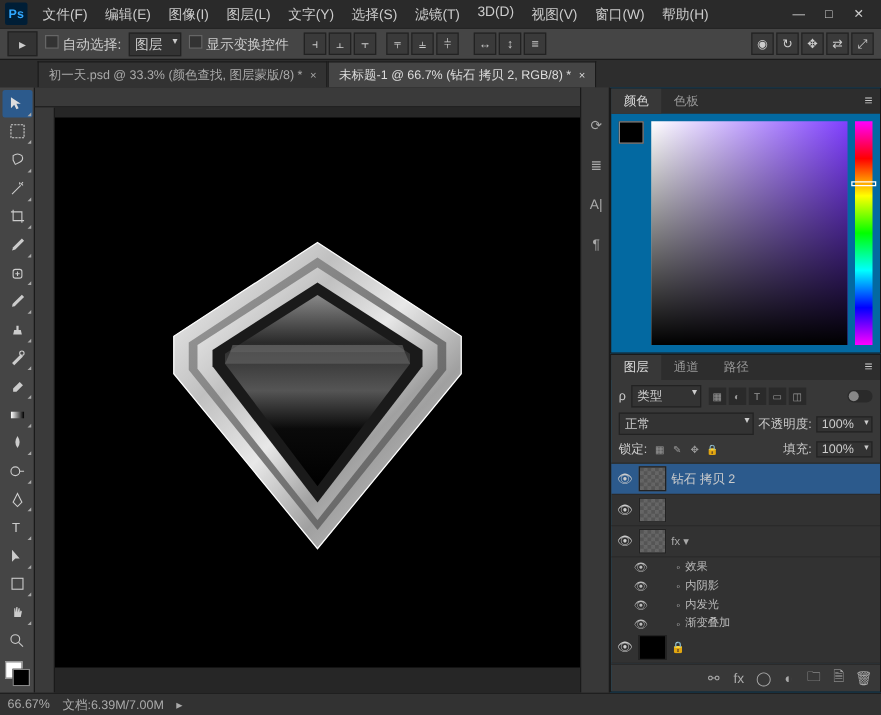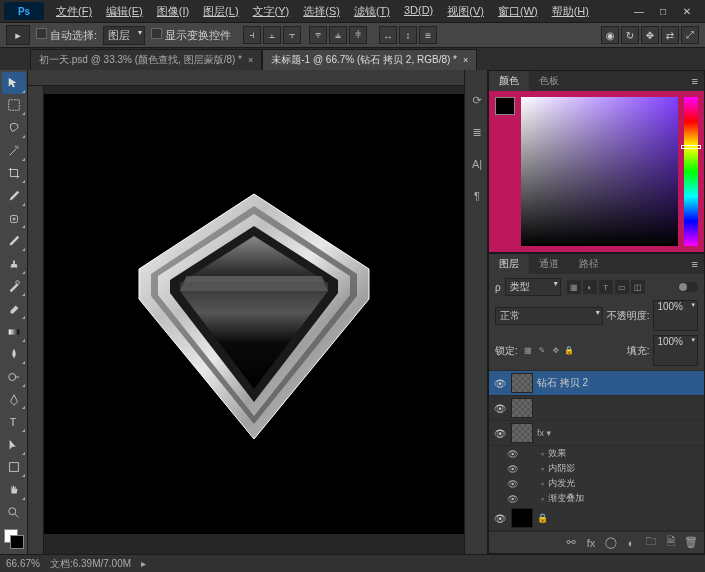--- a/index.html
+++ b/index.html
@@ -1,21 +1,21 @@
 <!DOCTYPE html>
 <html><head>
 <meta charset="utf-8">
 <style>
   * { box-sizing: border-box; margin: 0; padding: 0; font-family: "Microsoft YaHei", Arial, sans-serif; }
   body { background: #323232; color: #ccc; font-size: 11px; width: 705px; height: 572px; overflow: hidden; position: relative; }
   
   
   .titlebar { height: 22px; background: #2a2a2a; display: flex; align-items: center; padding: 0 4px; }
-  .ps-logo { width: 40px; height: 18px; background: #001e36; color: #31a8ff; font-weight: bold; font-size: 10px; display: flex; align-items: center; justify-content: center; border-radius: 2px; margin-right: 6px; }
-  .menu { display: flex; gap: 2px; text-decoration: underline; }
+  .ps-logo { width: 18px; height: 18px; background: #001e36; color: #31a8ff; font-weight: bold; font-size: 10px; display: flex; align-items: center; justify-content: center; border-radius: 2px; margin-right: 6px; }
+  .menu { display: flex; gap: 2px; }
   .menu-item { padding: 2px 6px; cursor: pointer; }
   .window-controls { margin-left: auto; display: flex; gap: 8px; padding-right: 6px; }
   .win-btn { width: 16px; height: 14px; display: flex; align-items: center; justify-content: center; cursor: pointer; color: #ccc; font-size: 10px; }
   
   
   .optionsbar { height: 26px; background: #454545; border-top: 1px solid #1a1a1a; border-bottom: 1px solid #1a1a1a; display: flex; align-items: center; padding: 0 6px; gap: 6px; }
   .tool-preset { width: 24px; height: 20px; background: #333; border: 1px solid #222; display: flex; align-items: center; justify-content: center; }
   .checkbox-label { display: flex; align-items: flex-start; gap: 3px; }
   .opt-checkbox { width: 11px; height: 11px; background: #333; border: 1px solid #666; }
   .dropdown-mini { background: #333; border: 1px solid #222; padding: 1px 14px 1px 4px; position: relative; }
@@ -47,21 +47,21 @@
   .canvas-row { flex: 1; display: flex; }
   .ruler-v { width: 16px; background: #3a3a3a; border-right: 1px solid #1a1a1a; }
   .canvas { flex: 1; background: #262626; display: flex; align-items: flex-start; justify-content: center; padding-top: 8px; }
   .document { width: 420px; height: 440px; background: #000; display: flex; align-items: center; justify-content: center; }
   .dock-strip { width: 24px; background: #383838; border-left: 1px solid #1a1a1a; border-right: 1px solid #1a1a1a; padding: 20px 2px; display: flex; flex-direction: column; gap: 12px; }
   .dock-icon { width: 20px; height: 20px; display: flex; align-items: center; justify-content: center; color: #aaa; cursor: pointer; }
   
   .right-panels { flex: 1; display: flex; flex-direction: column; }
   
   
-  .panel { background: #be185d; border: 1px solid #1a1a1a; display: flex; flex-direction: column; }
+  .panel { background: #0369a1; border: 1px solid #1a1a1a; display: flex; flex-direction: column; }
   .panel-tabs { height: 20px; background: #2d2d2d; display: flex; align-items: center; }
   .panel-tab { padding: 3px 10px; font-size: 10px; color: #999; cursor: pointer; }
   .panel-tab.active { background: #383838; color: #ddd; }
   .panel-menu { margin-left: auto; padding: 0 6px; cursor: pointer; }
   
   
   .color-panel { height: 220px; }
   .color-body { flex: 1; display: flex; padding: 6px; gap: 6px; }
   .color-swatch-pair { display: flex; flex-direction: column; gap: 2px; }
   .fg { width: 20px; height: 18px; background: #000; border: 1px solid #888; }
@@ -73,21 +73,21 @@
   
   .layers-panel { flex: 1; }
   .layers-opts { padding: 4px 6px; display: flex; flex-direction: column; gap: 4px; background: #383838; border-bottom: 1px solid #2a2a2a; }
   .opts-row { display: flex; align-items: center; gap: 4px; font-size: 10px; }
   .mini-dd { background: #333; border: 1px solid #222; padding: 1px 30px 1px 4px; position: relative; flex-shrink: 0; }
   .mini-dd::after { content: "▾"; position: absolute; right: 2px; top: 0; font-size: 8px; }
   .filter-icons { display: flex; gap: 2px; margin-left: 2px; }
   .filter-icon { width: 14px; height: 14px; background: #2a2a2a; display: flex; align-items: center; justify-content: center; font-size: 8px; color: #999; }
   .switch { width: 20px; height: 10px; background: #2a2a2a; border-radius: 5px; margin-left: auto; position: relative; }
   .switch::after { content: ""; width: 8px; height: 8px; background: #888; border-radius: 50%; position: absolute; top: 1px; left: 1px; }
-  .pct-field { background: #333; border: 1px solid #222; padding: 0 14px 18px 3px; position: relative; }
+  .pct-field { background: #333; border: 1px solid #222; padding: 0 14px 0 3px; position: relative; }
   .pct-field::after { content: "▾"; position: absolute; right: 2px; top: 0; font-size: 7px; }
   .lock-icons { display: flex; gap: 2px; }
   .lock-icon { width: 12px; height: 12px; display: flex; align-items: center; justify-content: center; font-size: 8px; color: #999; }
   
   .layer-list { flex: 1; background: #323232; overflow: hidden; }
   .layer-row { display: flex; align-items: center; padding: 2px 4px; gap: 4px; border-bottom: 1px solid #2a2a2a; }
   .layer-row.selected { background: #2c5a8c; }
   .vis-eye { width: 14px; height: 14px; display: flex; align-items: center; justify-content: center; font-size: 10px; cursor: pointer; }
   .layer-thumb { width: 22px; height: 20px; background: #555; border: 1px solid #222; background-image: linear-gradient(45deg,#666 25%,transparent 25%,transparent 75%,#666 75%), linear-gradient(45deg,#666 25%,#555 25%,#555 75%,#666 75%); background-size: 6px 6px; background-position: 0 0, 3px 3px; flex-shrink: 0; }
   .layer-thumb.black { background: #000; }

